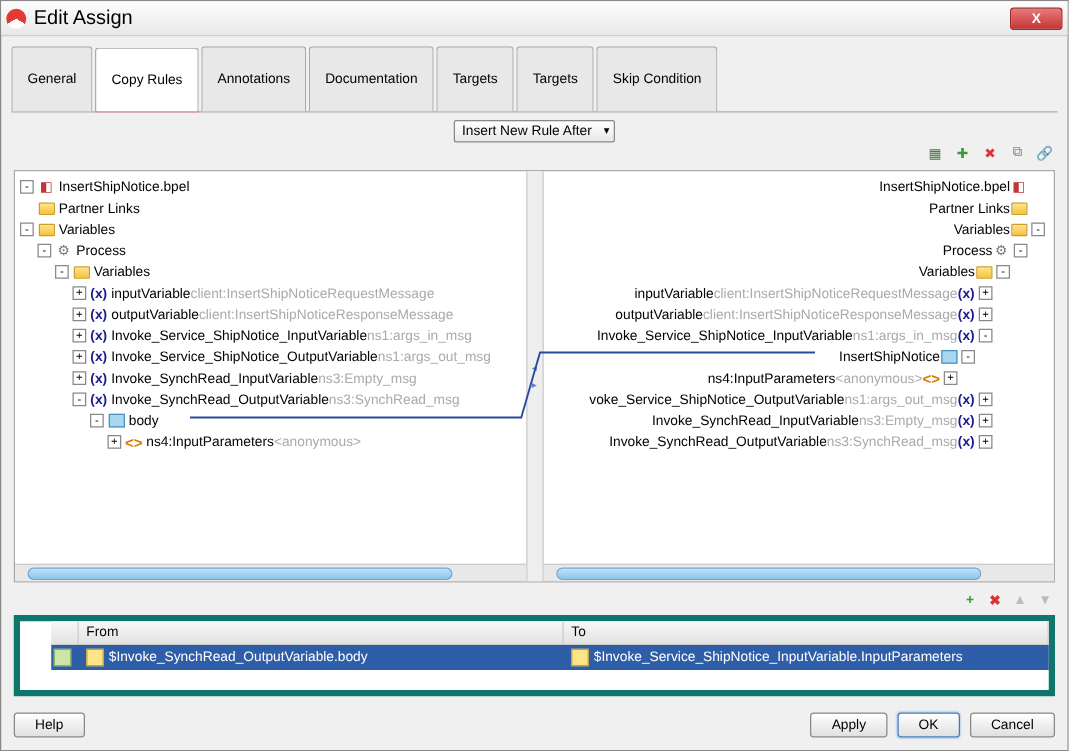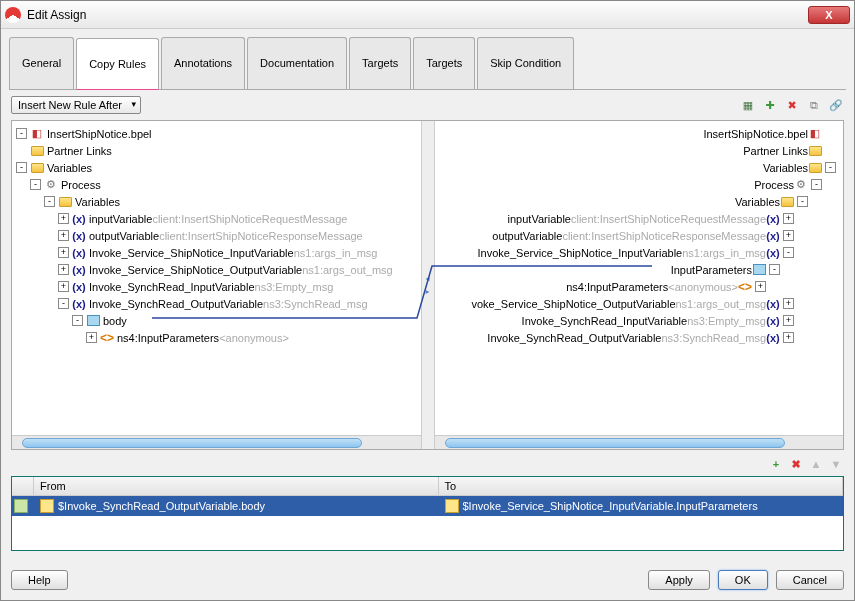--- a/index.html
+++ b/index.html
@@ -1,25 +1,25 @@
 <!DOCTYPE html>
 <html><head>
 <meta charset="utf-8">
 <style>
 * { box-sizing: border-box; margin: 0; padding: 0; font-family: Tahoma, sans-serif; font-size: 11px; }
 body { background: #f0f0f0; width: 855px; height: 601px; overflow: hidden; }
 .dialog { width: 855px; height: 601px; background: #f0f0f0; border: 1px solid #888; display: flex; flex-direction: column; }
 .titlebar { height: 28px; background: linear-gradient(#fdfdfd, #e8e8e8); border-bottom: 1px solid #ccc; display: flex; align-items: center; padding: 0 4px; }
 .titlebar .logo { width: 16px; height: 16px; border-radius: 50%; background: conic-gradient(#e53935 0 120deg, #fff 120deg 240deg, #e53935 240deg); margin-right: 6px; }
-.titlebar .title { flex: 1; font-size: 12px; }
+.titlebar .title { flex: 1; font-size: 16px; }
 .titlebar .closebtn { width: 42px; height: 18px; background: linear-gradient(#e87a7a,#c43535); border: 1px solid #a02828; border-radius: 3px; color: #fff; text-align: center; line-height: 16px; font-weight: bold; cursor: pointer; }
 .tabs { display: flex; border-bottom: 1px solid #aaa; margin: 8px 8px 0 8px; }
 .tab { padding: 19px 12px; border: 1px solid #aaa; border-bottom: none; background: #e8e8e8; margin-right: 2px; cursor: pointer; border-radius: 3px 3px 0 0; }
 .tab.active { background: #fff; border-bottom: 1px solid #ec4899; position: relative; top: 1px; }
-.toolbar { display: flex; align-items: center; margin: 6px 10px; }
+.toolbar { display: flex; align-items: center; margin: 6px 10px; flex-direction: column; }
 .dropdown { border: 1px solid #888; background: linear-gradient(#fff,#e8e8e8); padding: 2px 18px 2px 6px; position: relative; cursor: pointer; border-radius: 2px; }
 .dropdown::after { content: '▾'; position: absolute; right: 4px; top: 2px; font-size: 9px; }
 .toolbar-right { margin-left: auto; display: flex; gap: 6px; }
 .tb-icon { width: 16px; height: 16px; cursor: pointer; display: inline-flex; align-items: center; justify-content: center; }
 .panes { display: flex; margin: 0 10px; height: 330px; border: 1px solid #aaa; background: #fff; }
 .pane { flex: 1; display: flex; flex-direction: column; position: relative; overflow: hidden; }
 .pane-content { flex: 1; overflow: auto; padding: 4px; position: relative; }
 .splitter { width: 14px; background: #eee; border-left: 1px solid #ccc; border-right: 1px solid #ccc; display: flex; flex-direction: column; align-items: center; justify-content: center; gap: 4px; cursor: col-resize; }
 .splitter .arrow { font-size: 8px; color: #5a84c4; }
 .tree-row { display: flex; align-items: center; height: 17px; white-space: nowrap; }
@@ -30,24 +30,24 @@
 .var-icon { font-weight: bold; color: #1a1a8e; }
 .body-icon { background: #a8d8f0; border: 1px solid #4a90c0; width: 13px; height: 11px; }
 .ns-icon { color: #d97a00; font-weight: bold; font-size: 12px; }
 .gear-icon { color: #7a7a7a; }
 .greytxt { color: #aaa; }
 .ralign .tree-row { justify-content: flex-end; }
 .scroll-track { height: 14px; background: #e8e8e8; border-top: 1px solid #ccc; position: relative; }
 .scroll-thumb { position: absolute; height: 10px; top: 2px; background: linear-gradient(#bfe0f7,#8ec5ed); border: 1px solid #6fa8d8; border-radius: 6px; }
 .actionbar { display: flex; justify-content: flex-end; gap: 4px; margin: 6px 10px 4px; }
 .act-icon { width: 16px; height: 16px; cursor: pointer; display: inline-flex; align-items: center; justify-content: center; font-weight: bold; }
-.table-wrap { margin: 0 10px; border: 1px solid #0f766e; background: #fff; }
+.table-wrap { margin: 0 10px; border: 5px solid #0f766e; background: #fff; padding-left: 25px; }
 .table-head { display: flex; background: linear-gradient(#f7f7f7,#e3e3e3); border-bottom: 1px solid #ccc; }
 .th { flex: 1; padding: 3px 6px; border-right: 1px solid #ccc; font-weight: normal; }
-.table-body { height: 54px; }
+.table-body { height: 36px; }
 .table-row { display: flex; }
 .table-row.sel { background: #2f5ea8; color: #fff; }
 .td { flex: 1; padding: 3px 6px; display: flex; align-items: center; gap: 4px; }
 .row-icon { width: 14px; height: 14px; background: #cde6a8; border: 1px solid #8ab060; flex-shrink: 0; }
 .row-icon-inner { width: 14px; height: 14px; background: #ffe58a; border: 1px solid #c9a030; flex-shrink: 0; }
 .footer { display: flex; align-items: center; padding: 10px; margin-top: auto; }
 .btn { border: 1px solid #888; background: linear-gradient(#fff,#e0e0e0); padding: 3px 16px; border-radius: 3px; cursor: pointer; }
 .btn.default { border: 1px solid #4a7ab8; box-shadow: 0 0 2px #6faef0; }
 .footer-right { margin-left: auto; display: flex; gap: 8px; padding-left: 32px; }
 .mapping-svg { position: absolute; top: 0; left: 0; pointer-events: none; }
@@ -263,21 +263,21 @@
           <div class="tree-row">
             <span>Invoke_Service_ShipNotice_InputVariable</span> 
             <span class="greytxt">ns1:args_in_msg</span> 
             <span class="tree-icon var-icon">(x)</span>
             <span class="expander">-</span>
             <span class="spacer"></span>
             <span class="spacer"></span>
             <span class="spacer"></span>
           </div>
           <div class="tree-row">
-            <span>InputParameters</span> 
+            <span>InsertShipNotice</span> 
             <span class="tree-icon">
               <span class="body-icon"></span>
             </span>
             <span class="expander">-</span>
             <span class="spacer"></span>
             <span class="spacer"></span>
             <span class="spacer"></span>
             <span class="spacer"></span>
           </div>
           <div class="tree-row">

